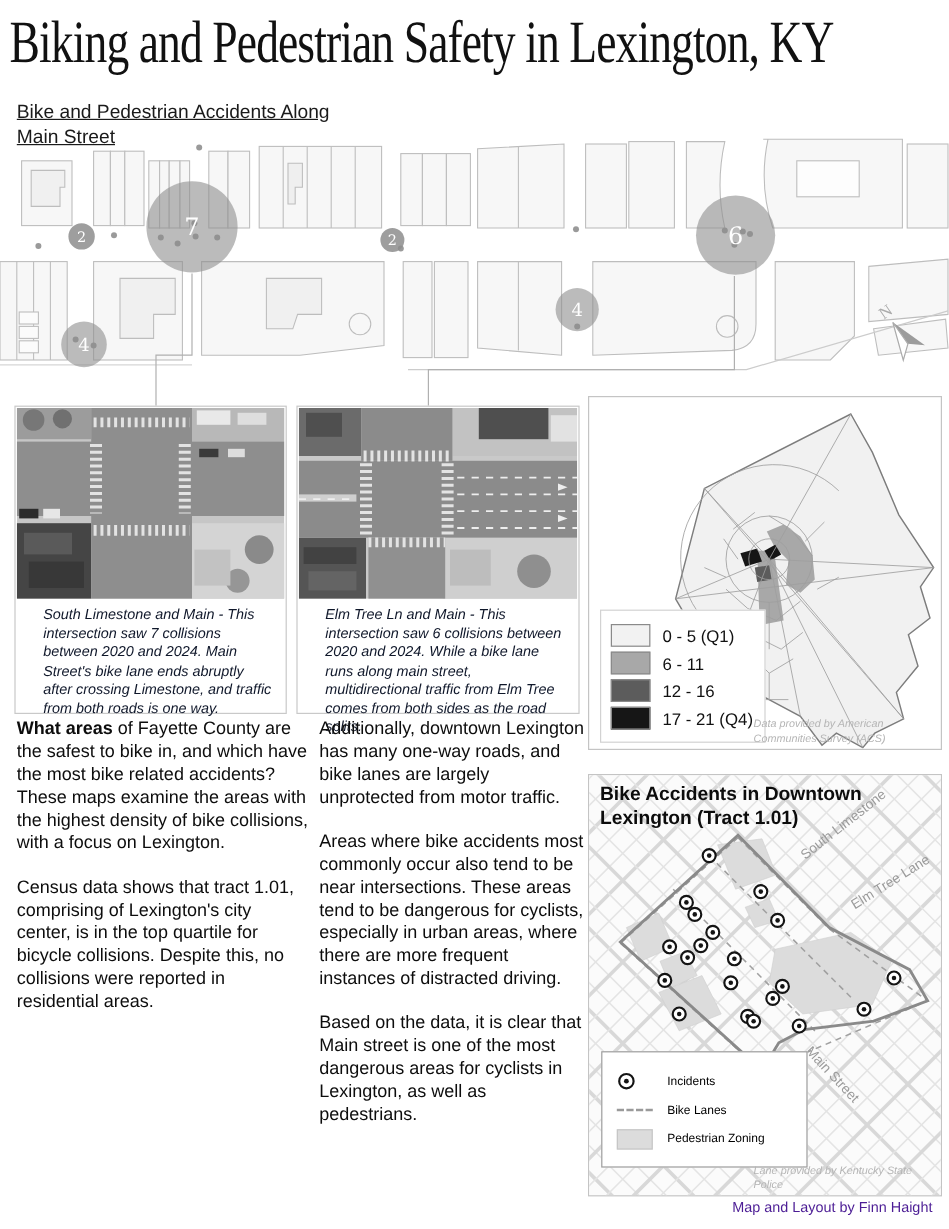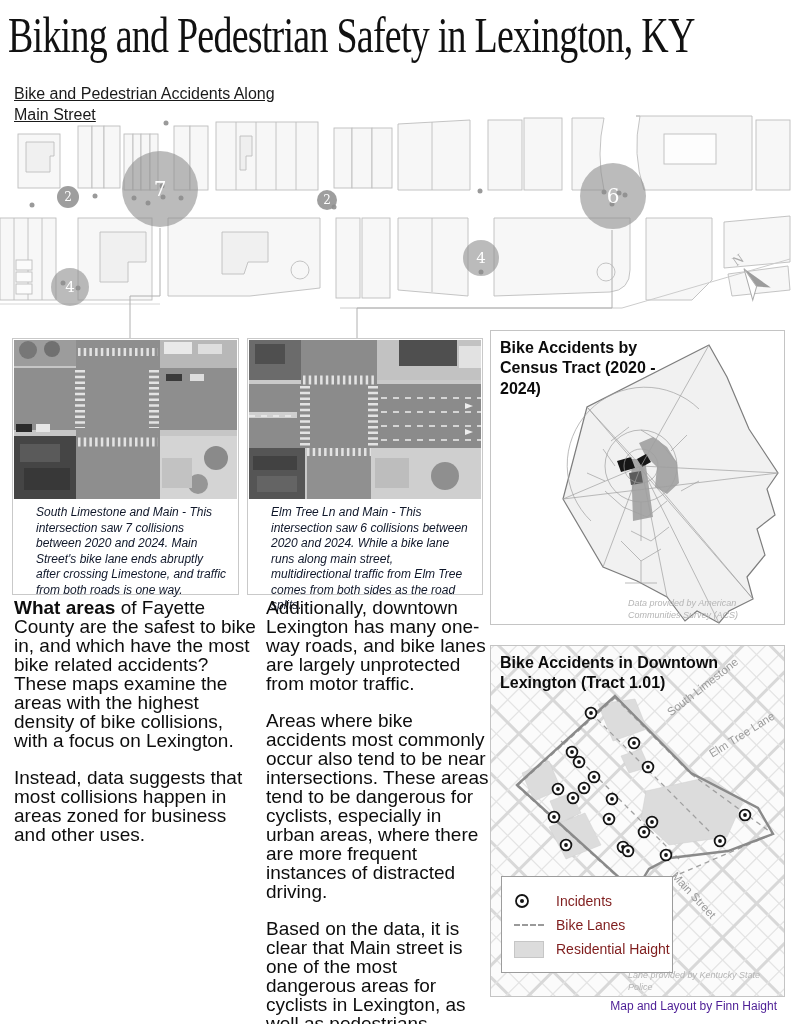--- a/index.html
+++ b/index.html
@@ -25,21 +25,21 @@
   
   .photobox { position:absolute; top:338px; height:257px; border:1px solid #c9c9c9; background:#fff; padding:1px; }
   #photo1 { left:12px;  width:227px; }
   #photo2 { left:247px; width:236px; }
   .photobox svg { display:block; }
   .photo-caption {
     padding:6px 9px 0 22px; font-style:italic; font-size:12px;
     line-height:15.5px; color:#0f172a;
   }
   
-  .col { position:absolute; top:598px; font-size:19px; line-height:19px; color:#0d0d0d; }
+  .col { position:absolute; top:598px; font-size:15px; line-height:19px; color:#0d0d0d; }
   #col-left  { left:14px;  width:243px; }
   #col-mid   { left:266px; width:224px; }
   .col p { margin-bottom:18px; }
   .col b { font-weight:700; }
   
   .panel { position:absolute; left:490px; width:295px; border:1px solid #c4c4c4; background:#fff; }
   #census-panel   { top:330px; height:295px; }
   #downtown-panel { top:645px; height:352px; }
   .panel > svg { position:absolute; left:0; top:0; }
   .panel-title {
@@ -54,21 +54,21 @@
   }
   #census-legend .lrow { display:flex; align-items:center; margin:4px 0; }
   #census-legend .sw { width:33px; height:19px; border:1px solid #8a8a8a; margin-right:10px; flex:none; }
   #census-legend .lbl { font-size:14px; color:#111; white-space:nowrap; }
   #dt-legend {
     position:absolute; left:10px; bottom:23px; z-index:3; width:172px;
     background:#fff; border:1px solid #9c9c9c; padding:9px 10px 8px 12px;
   }
   #dt-legend .lrow { display:flex; align-items:center; margin:6px 0; height:18px; }
   #dt-legend .sym { width:30px; margin-right:12px; flex:none; display:flex; align-items:center; }
-  #dt-legend .lbl { font-size:14px; color:#7f1d1d; white-space:nowrap; }
+  #dt-legend .lbl { font-size:10px; color:#000000; white-space:nowrap; }
   .dashline { width:30px; border-top:2px dashed #9a9a9a; }
   .zoneswatch { width:30px; height:17px; background:#dcdcdc; border:1px solid #c6c6c6; }
   .map-credit {
     position:absolute; right:6px; bottom:3px; z-index:3; width:150px;
     font-size:9px; font-style:italic; color:#b5b5b5; line-height:1.35;
   }
   #footer {
     position:absolute; right:14px; top:999px;
     font-size:12px; color:#4c1d95;
   }
@@ -243,21 +243,21 @@
       </g>
       <line x1="0" y1="76" x2="48" y2="76" stroke="#eeeeee" stroke-width="1.5" stroke-dasharray="6 6"></line>
       <polygon points="216,63 224,66 216,69" fill="#eeeeee"></polygon>
         <polygon points="216,89 224,92 216,95" fill="#eeeeee"></polygon>
     </svg>
     <figcaption class="photo-caption">Elm Tree Ln and Main - This intersection saw 6 collisions between 2020 and 2024. While a bike lane runs along main street, multidirectional traffic from Elm Tree comes from both sides as the road splits.</figcaption>
   </figure>
 
   <div class="col" id="col-left">
     <p><b>What areas</b><span> of Fayette County are the safest to bike in, and which have the most bike related accidents? These maps examine the areas with the highest density of bike collisions, with a focus on Lexington.</span></p>
-    <p>Instead, data suggests that most collisions happen in areas zoned for business and other uses.</p>
+    <p>Census data shows that tract 1.01, comprising of Lexington's city center, is in the top quartile for bicycle collisions. Despite this, no collisions were reported in residential areas.</p>
   </div>
   <div class="col" id="col-mid">
     <p>Additionally, downtown Lexington has many one-way roads, and bike lanes are largely unprotected from motor traffic.</p>
     <p>Areas where bike accidents most commonly occur also tend to be near intersections. These areas tend to be dangerous for cyclists, especially in urban areas, where there are more frequent instances of distracted driving.</p>
     <p>Based on the data, it is clear that Main street is one of the most dangerous areas for cyclists in Lexington, as well as pedestrians.</p>
   </div>
 
   <section class="panel" id="census-panel">
     <svg width="293" height="293" viewBox="0 0 293 293">
 
@@ -281,21 +281,38 @@
         <line x1="150" y1="135" x2="287" y2="142"></line>
           <line x1="150" y1="135" x2="262" y2="268"></line>
         <line x1="96" y1="76" x2="262" y2="268"></line>
           <line x1="72" y1="168" x2="287" y2="142"></line>
         <circle cx="150" cy="135" r="36"></circle>
           <circle cx="150" cy="135" r="17"></circle>
         <path d="M100,190 A75 75 0 0 1 208,78"></path>
         <path d="M150,99 L168,110 L186,132 M120,110 L138,96 M114,160 L132,176 L156,186 L176,170 M124,135 L112,118 M180,120 L196,104 M140,200 L160,210 L178,196 M150,171 L150,210 M130,210 L150,230 L170,218 M150,230 L150,252 M134,252 L166,252 M96,142 L114,150 M190,160 L208,150"></path>
       </g>
     </svg>
-    <h2 class="panel-title">Bike Accidents by Census Tract (2020 - 2024)</h2>
+    <div id="census-legend">
+      <div class="lrow">
+        <span class="sw" style="background: rgb(242, 242, 242);"></span>
+        <span class="lbl">0 - 5 (Q1)</span>
+      </div>
+      <div class="lrow">
+        <span class="sw" style="background: rgb(168, 168, 168);"></span>
+        <span class="lbl">6 - 11</span>
+      </div>
+      <div class="lrow">
+        <span class="sw" style="background: rgb(92, 92, 92);"></span>
+        <span class="lbl">12 - 16</span>
+      </div>
+      <div class="lrow">
+        <span class="sw" style="background: rgb(22, 22, 22);"></span>
+        <span class="lbl">17 - 21 (Q4)</span>
+      </div>
+    </div>
     <div class="map-credit">Data provided by American Communities Survey (ACS)</div>
   </section>
 
   <section class="panel" id="downtown-panel">
     <svg width="293" height="350" viewBox="0 0 293 350">
       <rect width="293" height="350" fill="#fbfbfb"></rect>
 
       <g id="dt-grid" transform="rotate(-45 110 150)">
           <line x1="-420" y1="-448" x2="640" y2="-448" stroke="#e4e4e4" stroke-width="1.3"></line>
           <line x1="-448" y1="-420" x2="-448" y2="640" stroke="#e4e4e4" stroke-width="1.3"></line>
@@ -491,20 +508,20 @@
       <div class="lrow">
         <span class="sym">
             <span class="dashline"></span>
           </span>
         <span class="lbl">Bike Lanes</span>
       </div>
       <div class="lrow">
         <span class="sym">
             <span class="zoneswatch"></span>
           </span>
-        <span class="lbl">Residential Haight</span>
+        <span class="lbl">Pedestrian Zoning</span>
       </div>
     </div>
     <div class="map-credit">Lane provided by Kentucky State Police</div>
   </section>
 
   <div id="footer">Map and Layout by Finn Haight</div>
 </div>
 
 </body></html>

